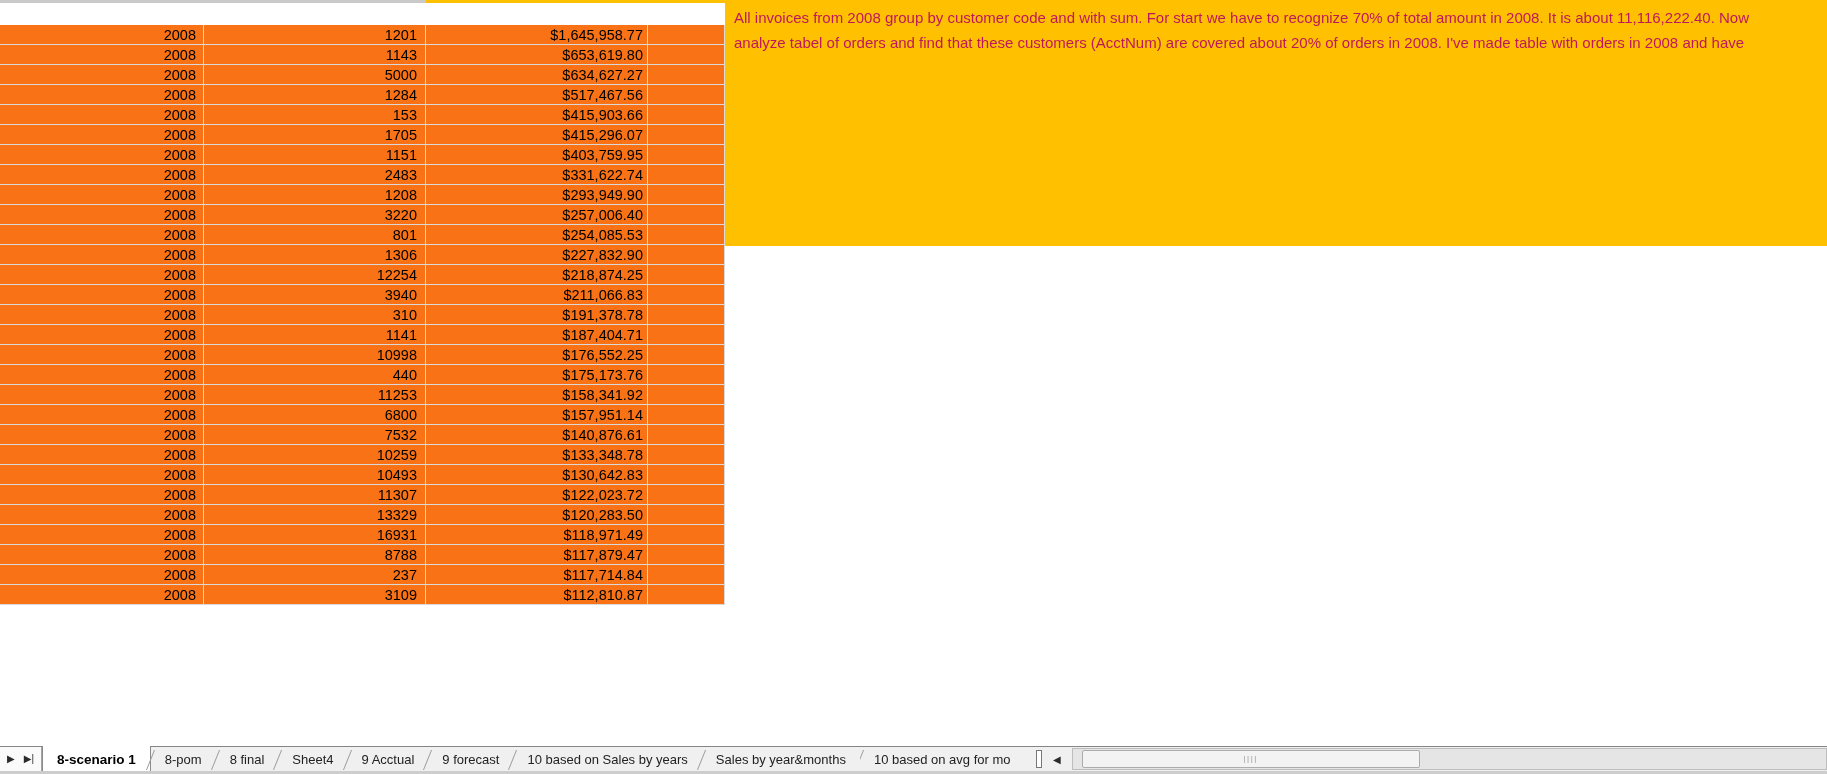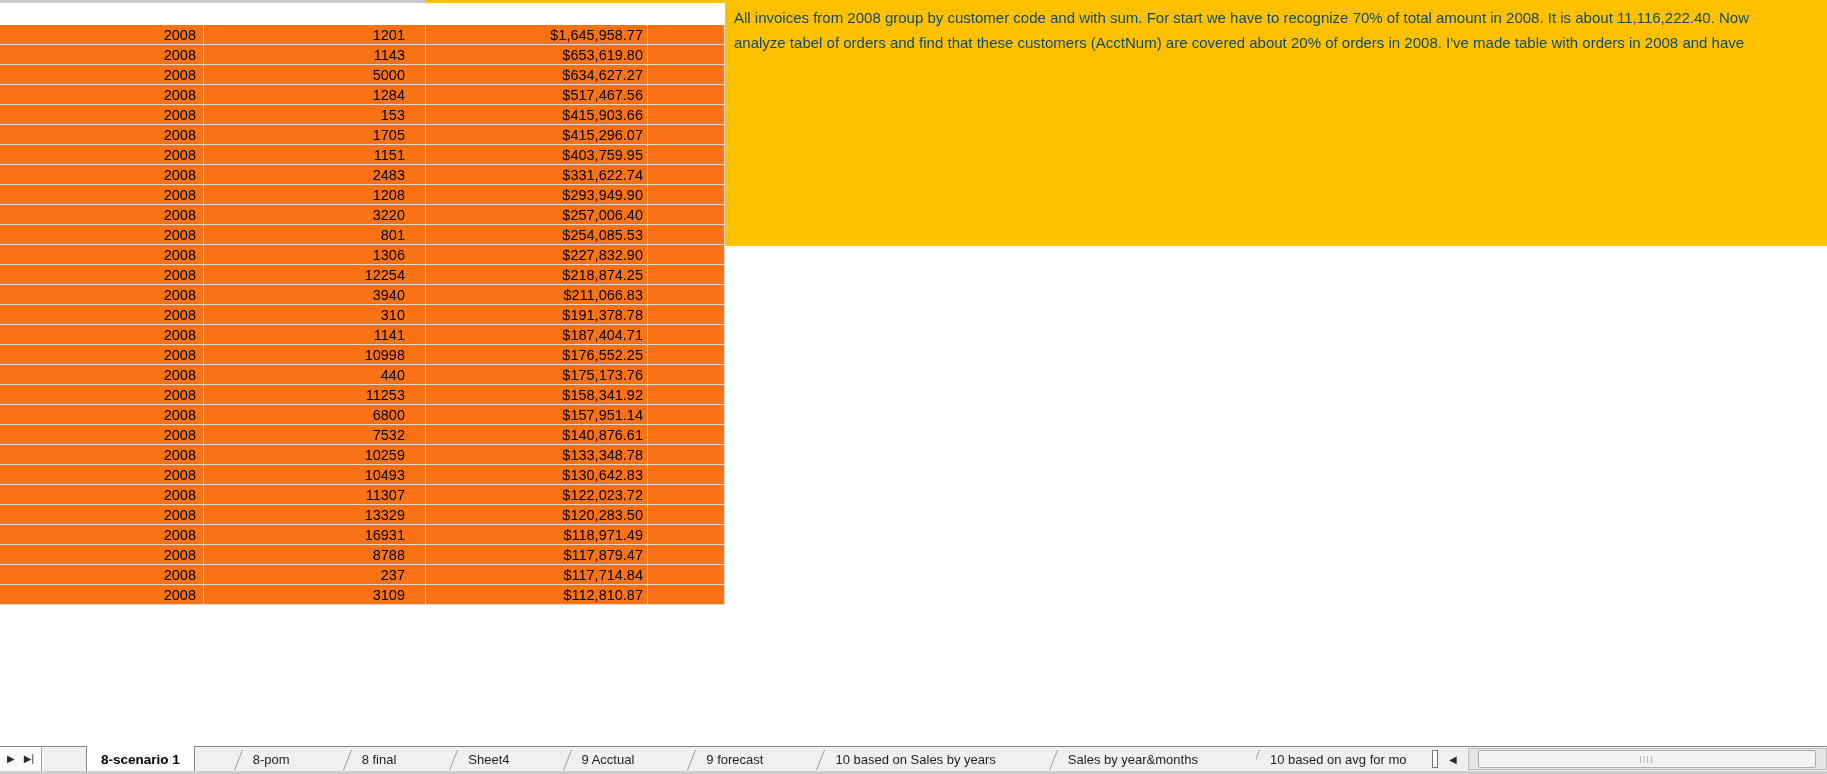--- a/index.html
+++ b/index.html
@@ -27,37 +27,37 @@
   .tri{width:0;height:0;border-left:4px solid transparent;border-right:4px solid transparent;
        border-top:5px solid #333;}
   .sortglyph{font-size:12px;line-height:1;color:#222;margin-right:1px;font-weight:bold;transform:scaleX(.8);}
 
   
   .rows{position:absolute;top:25px;left:0;width:725px;border-right:1px solid #d9d9d9;box-sizing:border-box;}
   .row{display:flex;height:20px;border-bottom:1px solid #d9d9d9;box-sizing:border-box;background:#f97316;}
   .cell{display:flex;align-items:center;justify-content:flex-end;font-size:14.5px;color:#000;
         box-sizing:border-box;white-space:nowrap;}
   .c-year{width:204px;border-right:1px solid #d9d9d9;padding-right:7px;}
-  .c-acct{width:222px;border-right:1px solid #d9d9d9;padding-right:20px;}
+  .c-acct{width:222px;border-right:1px solid #d9d9d9;padding-right:8px;}
   .c-sales{width:222px;border-right:1px solid #d9d9d9;padding-right:4px;}
   .c-d{flex:1;}
 
   
   .note{position:absolute;left:725px;top:0;width:1102px;height:246px;background:#FFC000;
         box-sizing:border-box;padding:6px 0 0 9px;overflow:hidden;}
-  .note-line{font-size:15px;line-height:24.5px;color:#0c4a6e;white-space:nowrap;}
+  .note-line{font-size:15px;line-height:24.5px;color:#be185d;white-space:nowrap;}
 
   
   .tabbar{position:absolute;left:0;top:746px;width:1827px;height:24px;background:#f0f0f0;
           border-top:1px solid #868686;box-sizing:content-box;display:flex;align-items:stretch;}
   .navbox{display:flex;align-items:center;gap:9px;background:#fafafa;border-right:1px solid #a5a5a5;
           padding:0 7px;font-size:10px;color:#2b2b2b;}
   .navbtn{cursor:pointer;line-height:1;}
   .tab{position:relative;display:flex;align-items:center;padding:0 14px;font-size:13px;color:#222;
-       white-space:nowrap;cursor:pointer;margin-left:44px;}
+       white-space:nowrap;cursor:pointer;}
   .tab:not(.active)::before{content:"";position:absolute;left:-1px;top:3px;bottom:1px;width:1px;
        background:#9b9b9b;transform:skewX(-22deg);}
   .tab.active{background:#ffffff;font-weight:bold;font-size:13.5px;color:#000;
        border-left:1px solid #8a8a8a;border-right:1px solid #8a8a8a;margin-top:-1px;padding-top:1px;}
   .tab.clipped{width:162px;overflow:hidden;padding-right:0;}
   .cursorbar{width:4px;background:#fff;border:1px solid #777;margin:3px 3px 3px 0;}
   .scrollleft{display:flex;align-items:center;padding:0 8px;font-size:10px;color:#2b2b2b;cursor:pointer;}
   .hscroll{flex:1;position:relative;background:#e5e5e5;border:1px solid #bdbdbd;margin:1px 0 1px 3px;}
   .hthumb{position:absolute;left:9px;top:1px;bottom:1px;width:338px;background:#f3f3f3;
           border:1px solid #acacac;border-radius:2px;box-sizing:border-box;display:flex;

